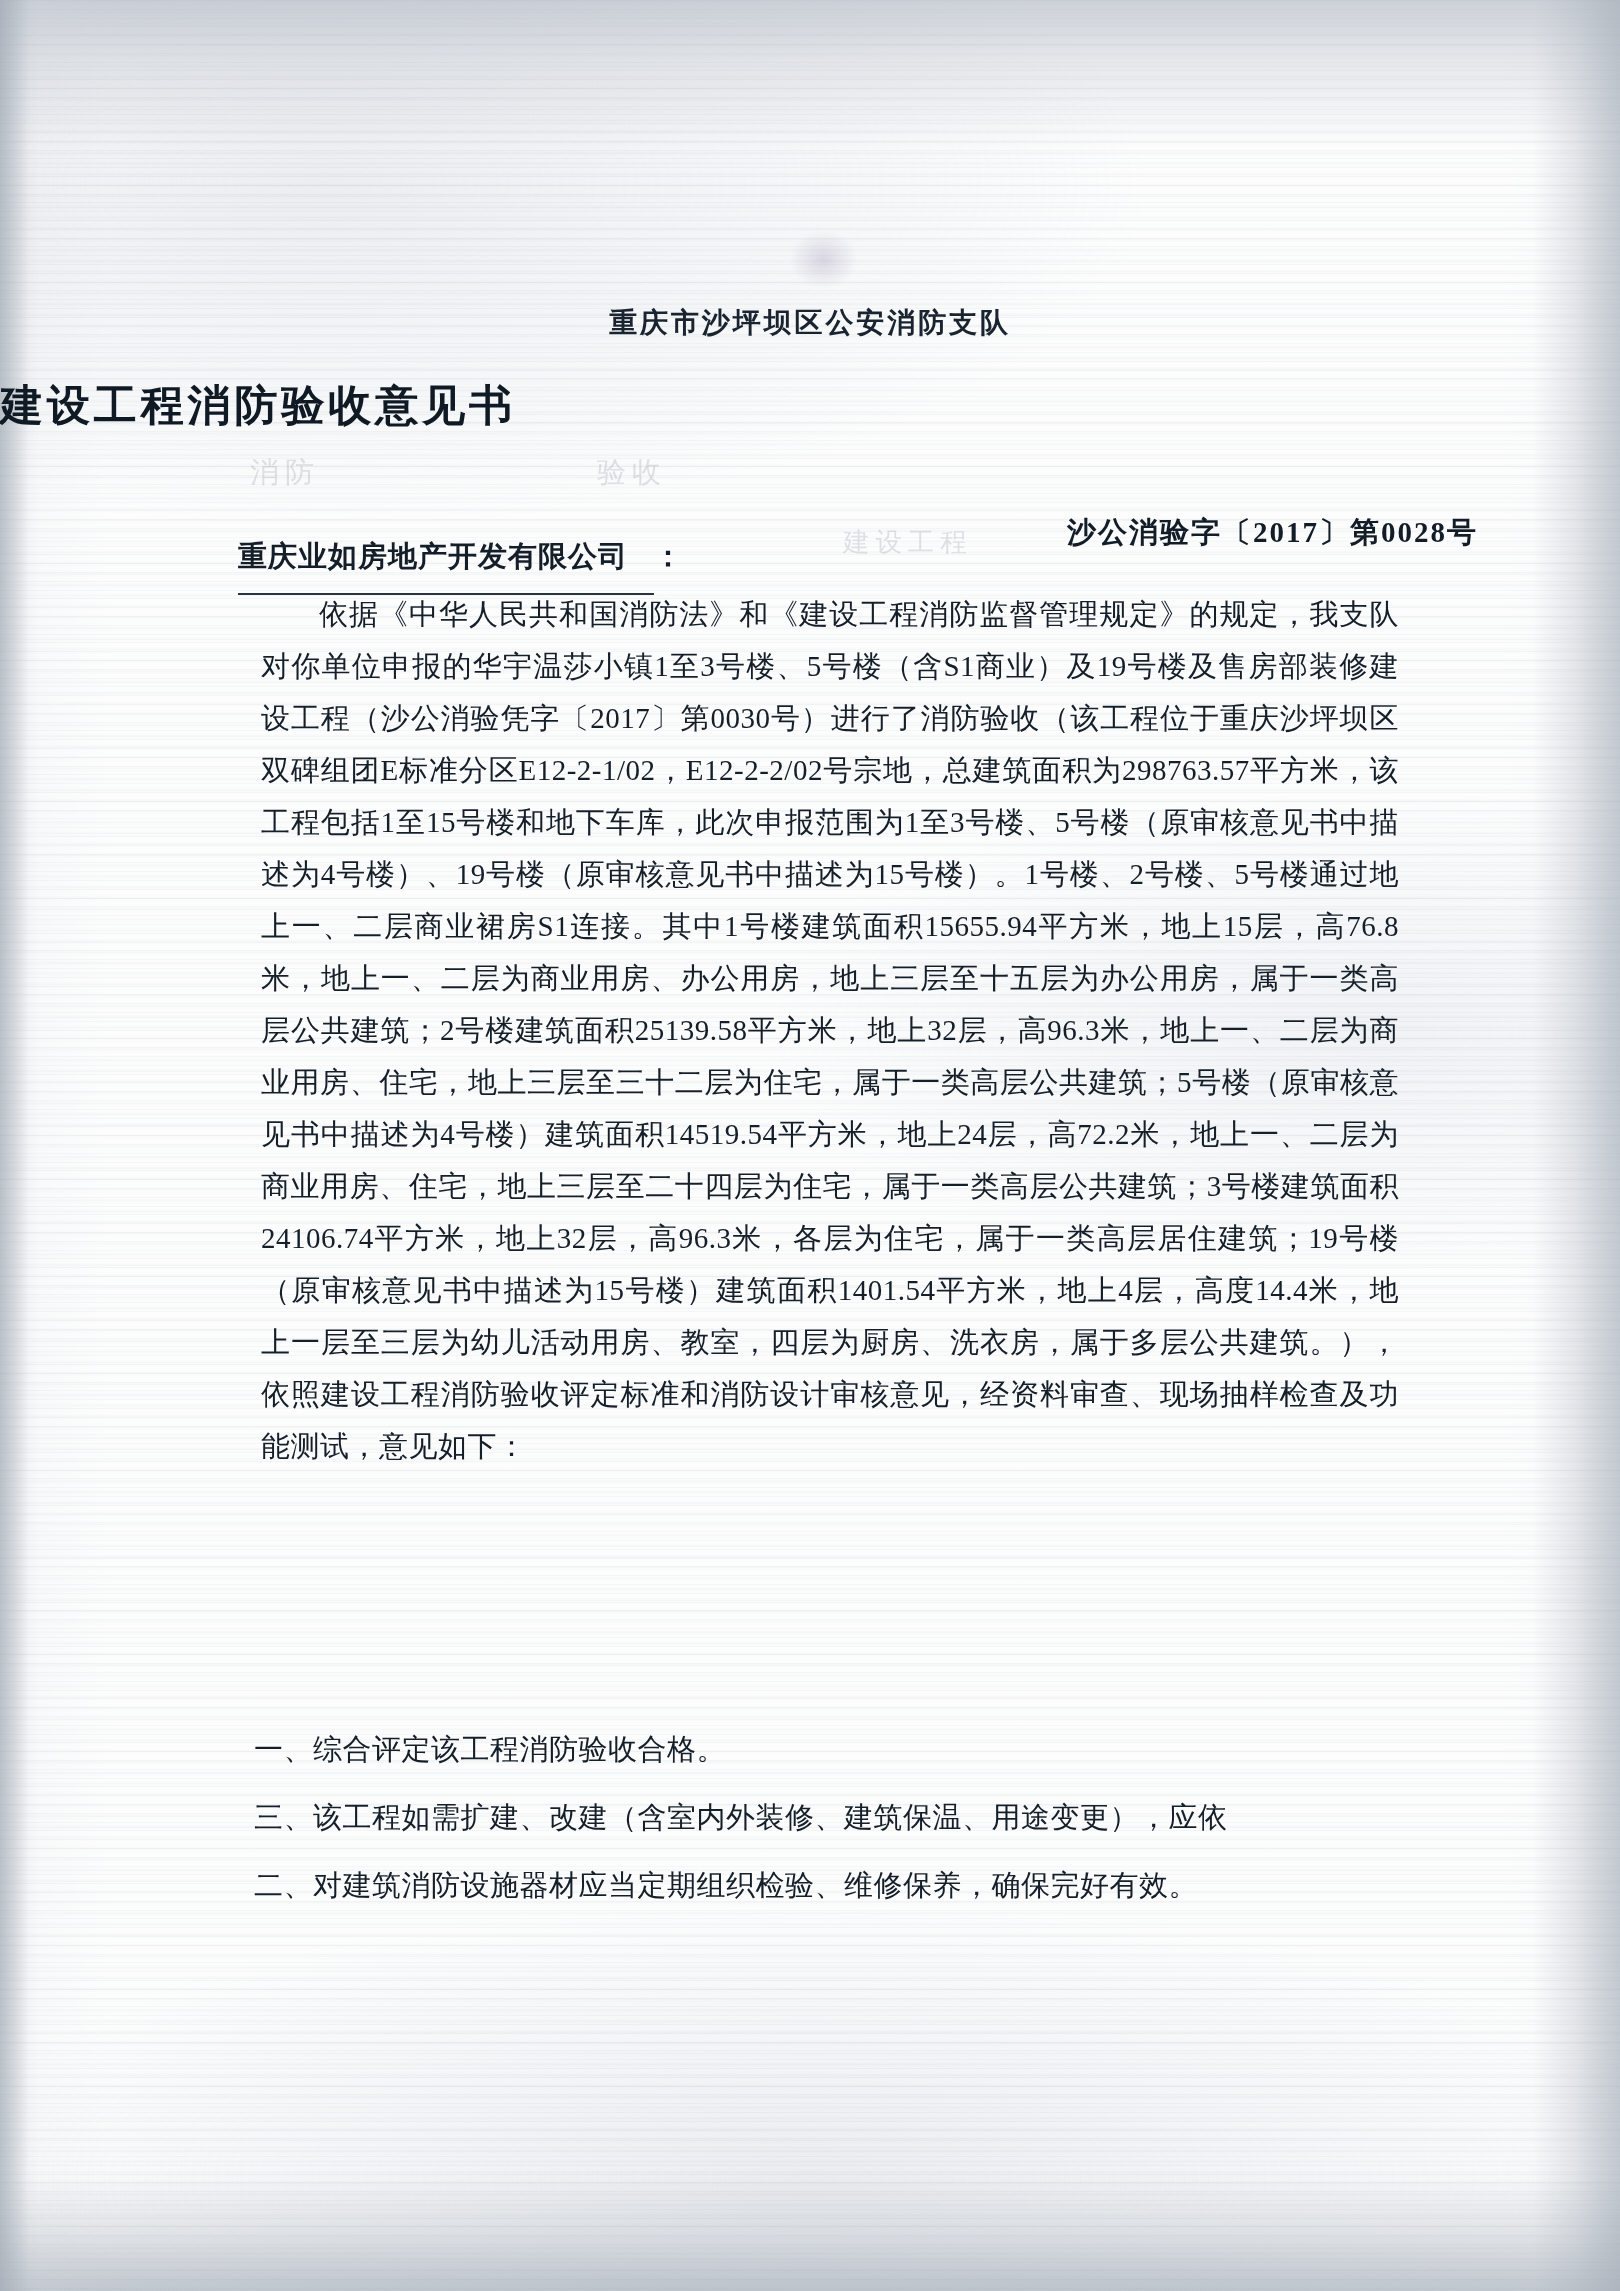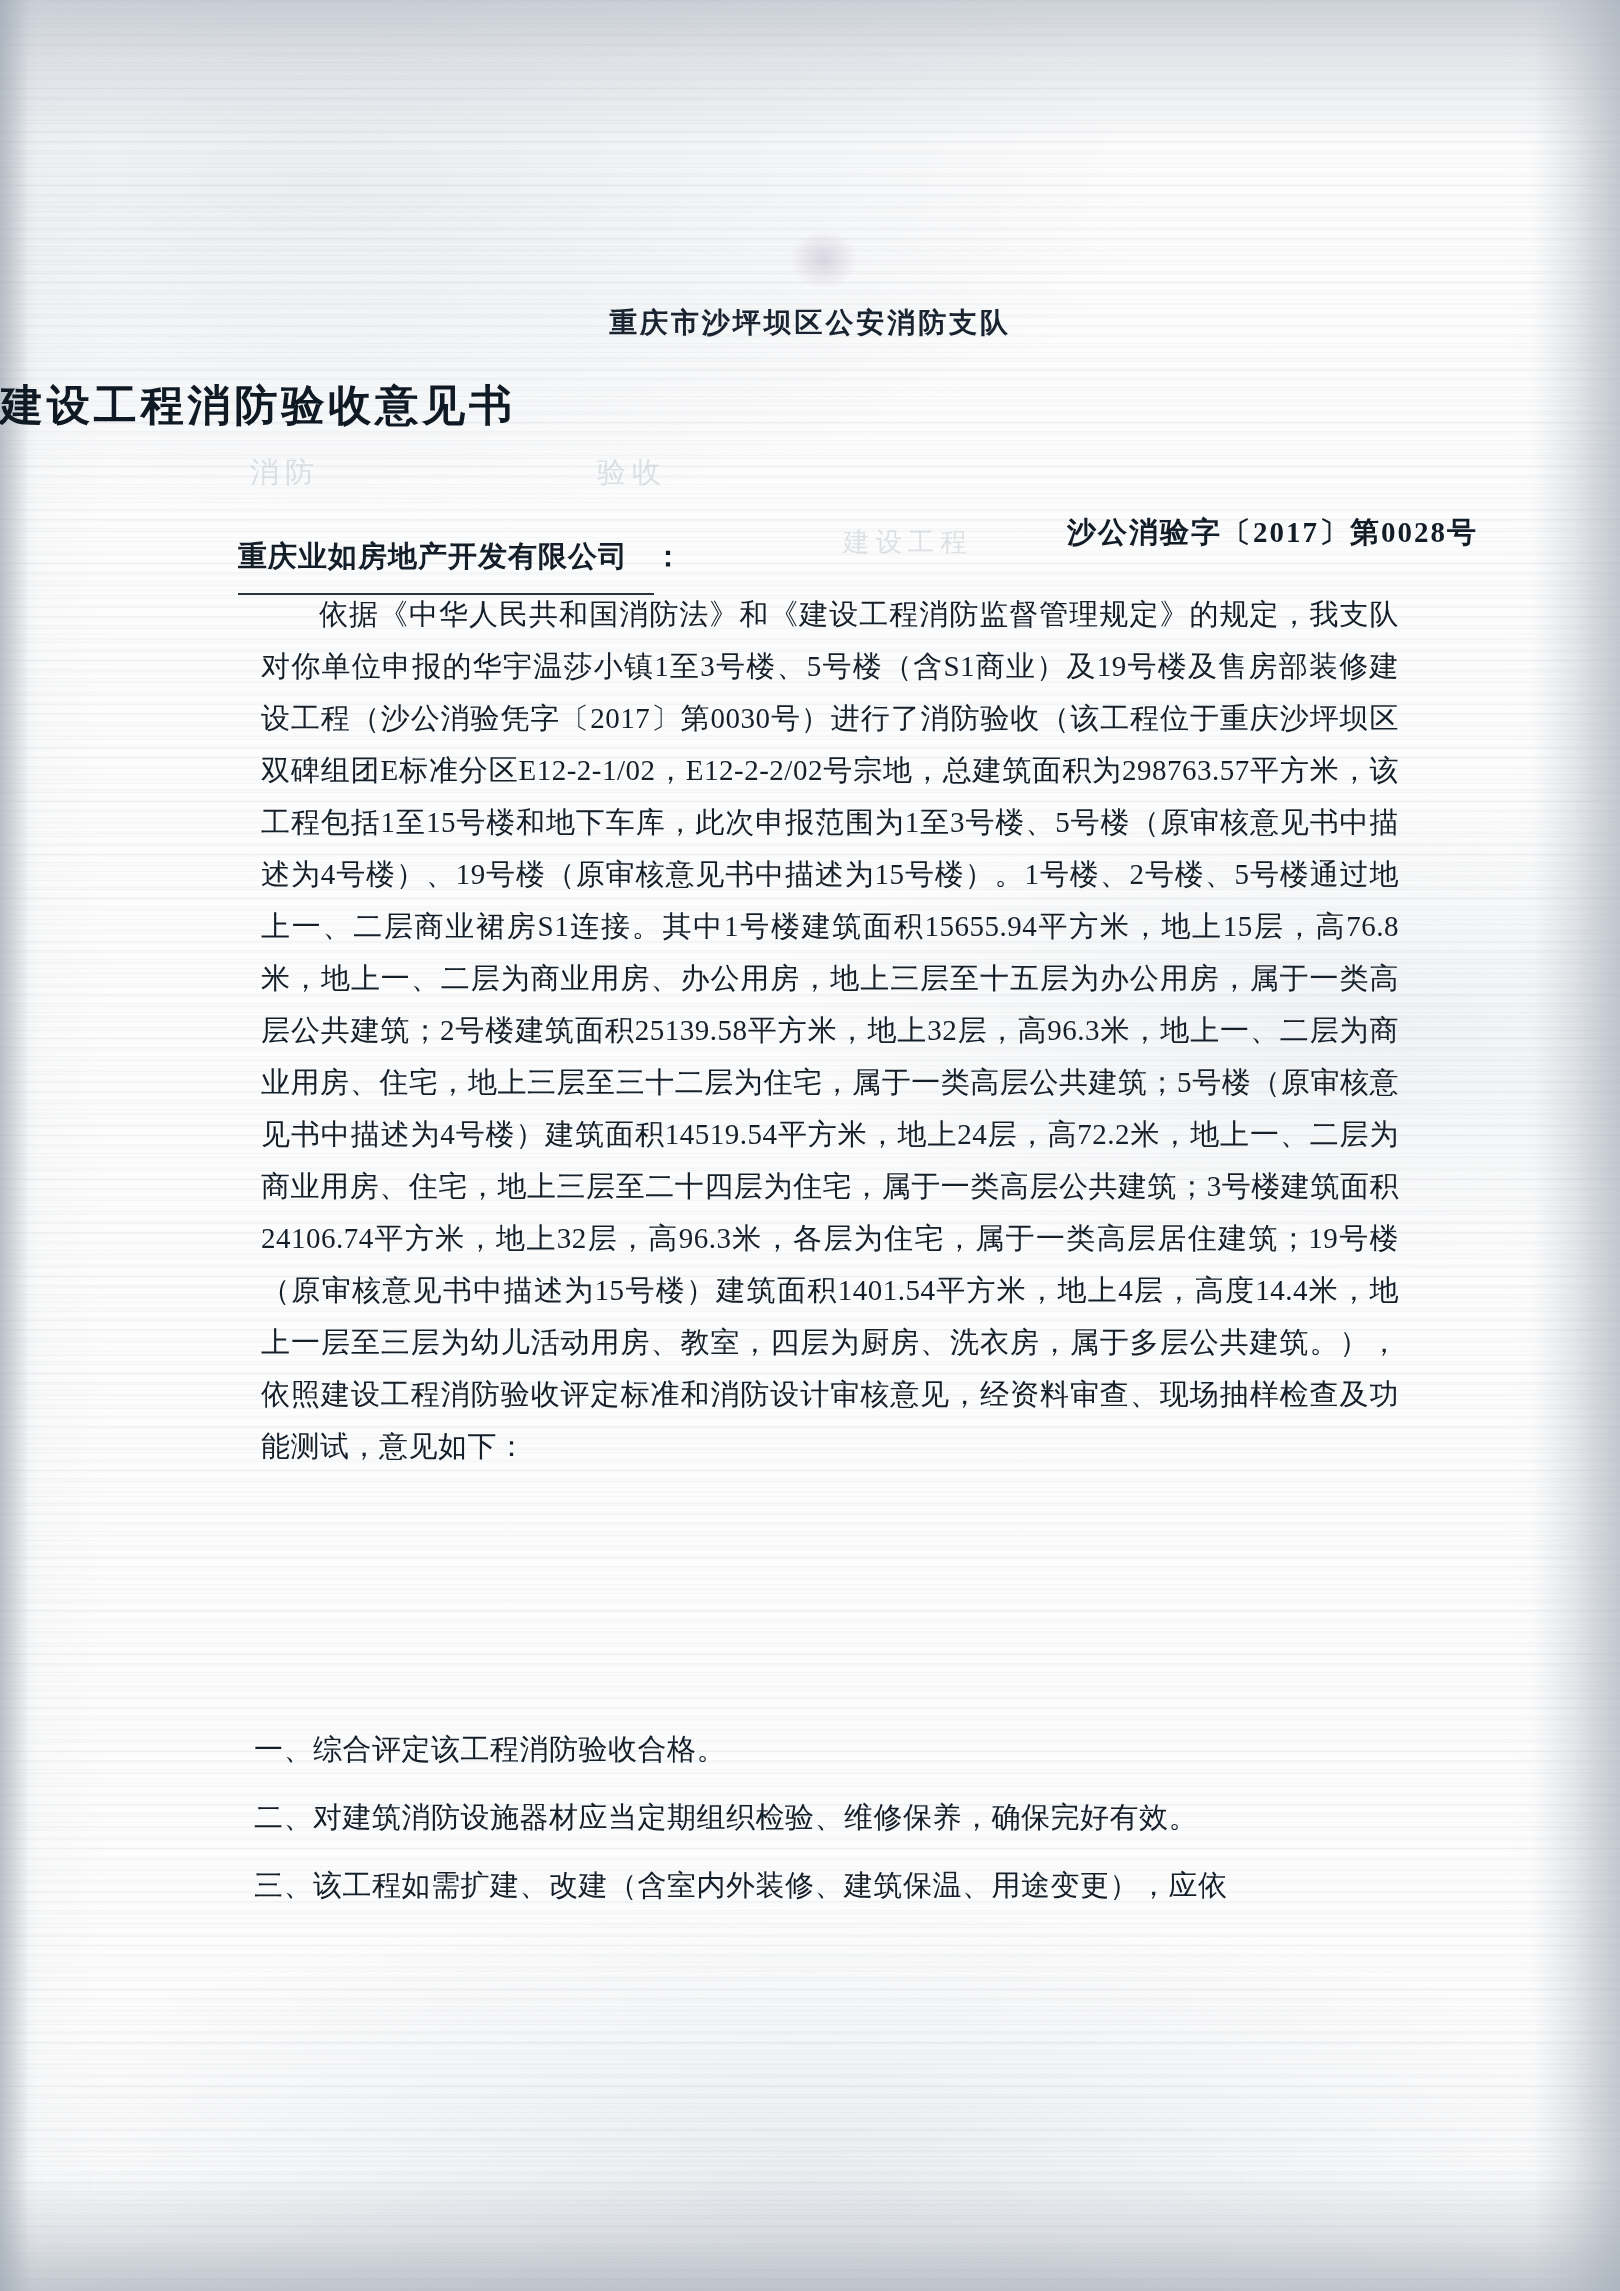--- a/index.html
+++ b/index.html
@@ -222,19 +222,19 @@
     <div class="recipient">
       <span class="name">重庆业如房地产开发有限公司</span><span>：</span>
     </div>
 
     <div class="body">
       <p class="indent">依据《中华人民共和国消防法》和《建设工程消防监督管理规定》的规定，我支队对你单位申报的华宇温莎小镇1至3号楼、5号楼（含S1商业）及19号楼及售房部装修建设工程（沙公消验凭字〔2017〕第0030号）进行了消防验收（该工程位于重庆沙坪坝区双碑组团E标准分区E12-2-1/02，E12-2-2/02号宗地，总建筑面积为298763.57平方米，该工程包括1至15号楼和地下车库，此次申报范围为1至3号楼、5号楼（原审核意见书中描述为4号楼）、19号楼（原审核意见书中描述为15号楼）。1号楼、2号楼、5号楼通过地上一、二层商业裙房S1连接。其中1号楼建筑面积15655.94平方米，地上15层，高76.8米，地上一、二层为商业用房、办公用房，地上三层至十五层为办公用房，属于一类高层公共建筑；2号楼建筑面积25139.58平方米，地上32层，高96.3米，地上一、二层为商业用房、住宅，地上三层至三十二层为住宅，属于一类高层公共建筑；5号楼（原审核意见书中描述为4号楼）建筑面积14519.54平方米，地上24层，高72.2米，地上一、二层为商业用房、住宅，地上三层至二十四层为住宅，属于一类高层公共建筑；3号楼建筑面积24106.74平方米，地上32层，高96.3米，各层为住宅，属于一类高层居住建筑；19号楼（原审核意见书中描述为15号楼）建筑面积1401.54平方米，地上4层，高度14.4米，地上一层至三层为幼儿活动用房、教室，四层为厨房、洗衣房，属于多层公共建筑。），依照建设工程消防验收评定标准和消防设计审核意见，经资料审查、现场抽样检查及功能测试，意见如下：</p>
     </div>
 
     <div class="items">
       <p>一、综合评定该工程消防验收合格。</p>
+      <p>三、该工程如需扩建、改建（含室内外装修、建筑保温、用途变更），应依</p>
       <p>二、对建筑消防设施器材应当定期组织检验、维修保养，确保完好有效。</p>
-      <p>三、该工程如需扩建、改建（含室内外装修、建筑保温、用途变更），应依</p>
     </div>
 
   </div>
 </div>
 
 
 </body></html>

